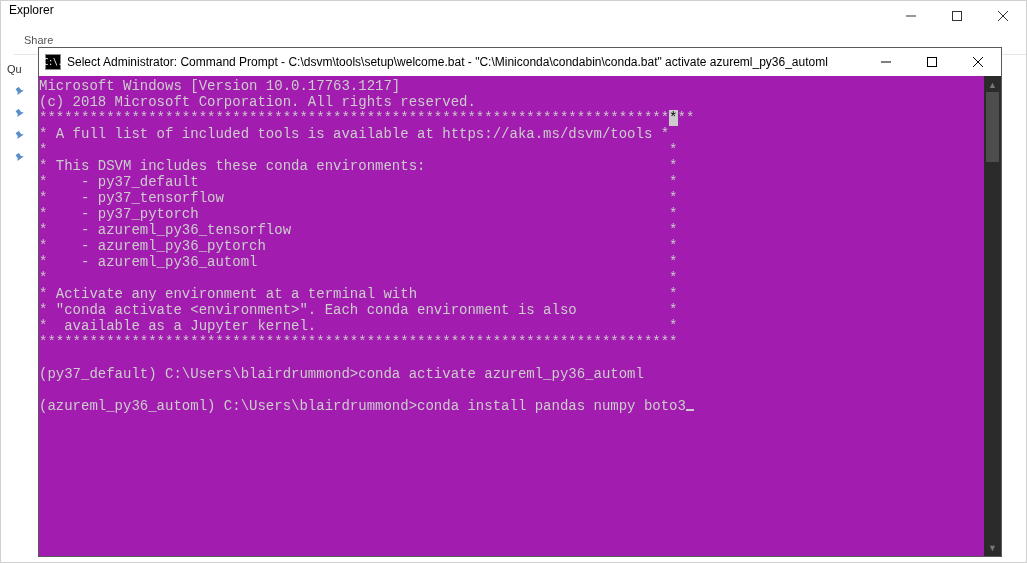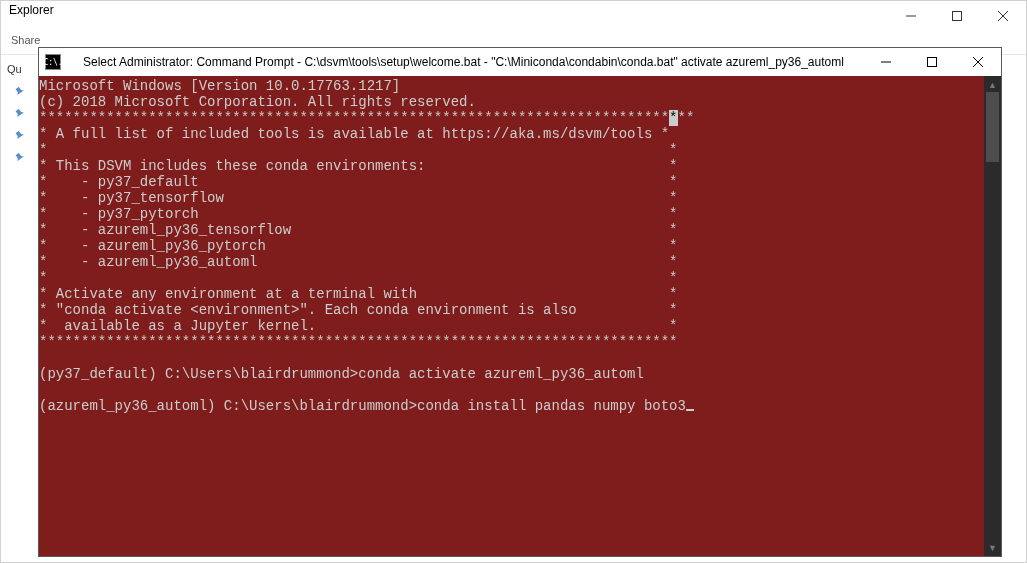--- a/index.html
+++ b/index.html
@@ -44,20 +44,21 @@
     color: #555;
   }
   .explorer-controls .ctrl svg { display:block; }
   .explorer-tabs {
     height: 24px;
     display: flex;
     font-size: 11px;
     color: #555;
     border-bottom: 1px solid #e6e6e6;
     padding-left: 2px;
+    margin-left: 13px;
   }
   .explorer-tab {
     padding: 3px 10px 0 8px;
   }
   .qa {
     position: absolute;
     top: 56px; left: 0;
     width: 38px;
     background: #fff;
   }
@@ -107,40 +108,39 @@
     font-size: 8px;
     font-family: "Consolas", monospace;
     display:flex; align-items:center; justify-content:center;
     margin-right: 6px;
     border: 1px solid #888;
   }
   .cmd-title {
     flex: 1;
     white-space: nowrap;
     overflow: hidden;
-    margin-left: 16px;
   }
   .cmd-controls {
     display: flex;
     height: 100%;
   }
   .cmd-controls .ctrl {
     width: 46px;
     display:flex; align-items:center; justify-content:center;
     color: #000;
   }
   .cmd-controls .ctrl.close {
     color: #000;
   }
   .cmd-controls .ctrl svg { display:block; }
 
   .cmd-body {
     position: relative;
     flex: 1;
-    background: #7f1d1d;
+    background: #a21caf;
     display: flex;
   }
   .cmd-text {
     flex: 1;
     padding: 2px 4px 2px 0;
     white-space: pre;
     font-family: Consolas, "Courier New", monospace;
     font-size: 14px;
     line-height: 16px;
     color: #cccccc;

